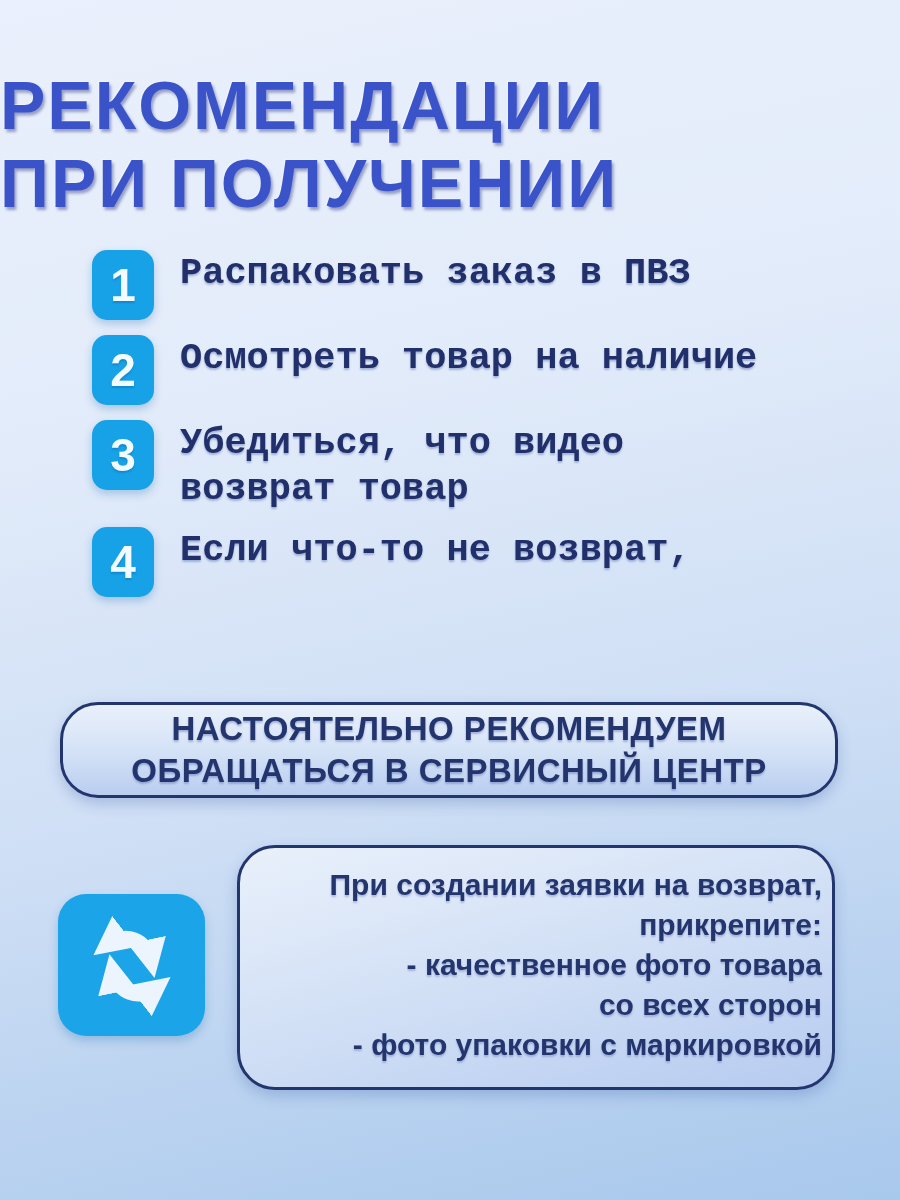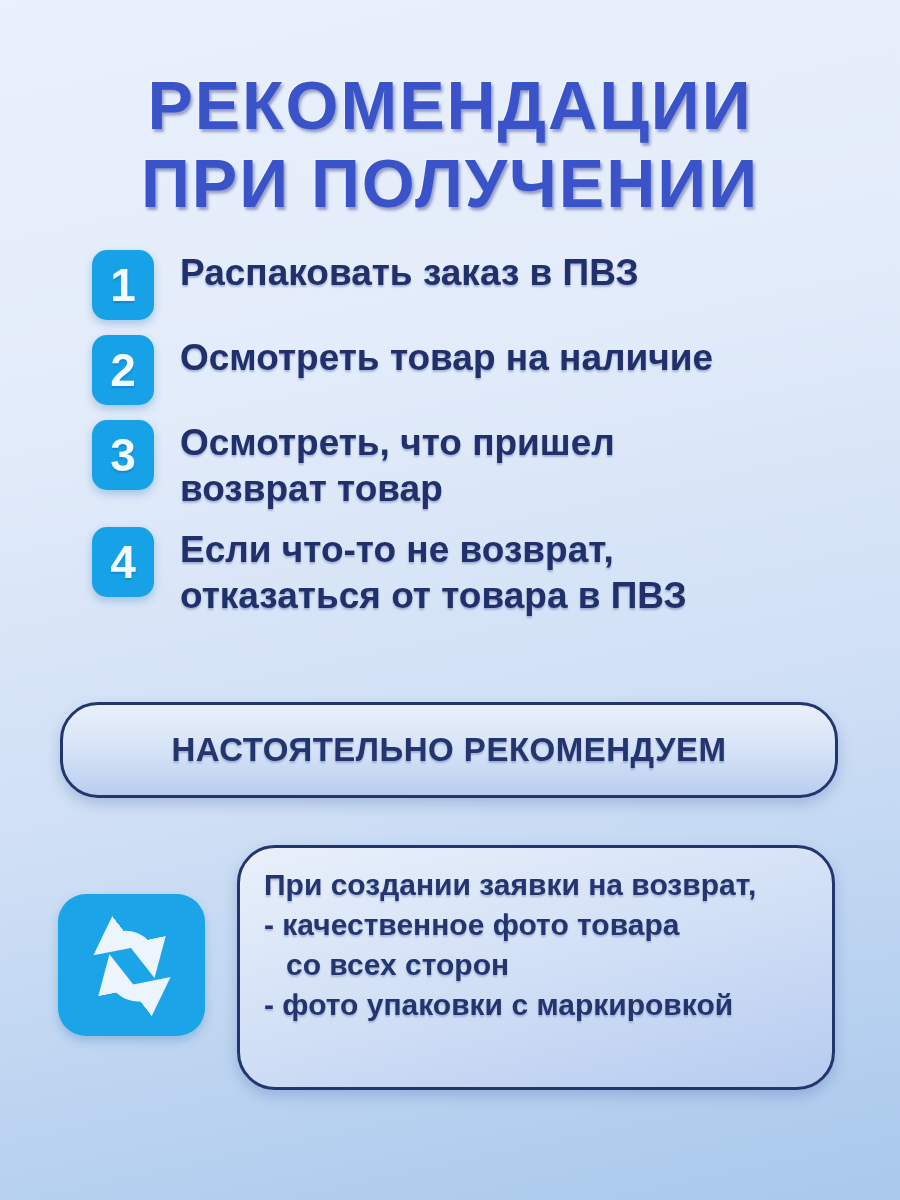--- a/index.html
+++ b/index.html
@@ -2,55 +2,57 @@
 <html><head>
 <meta charset="utf-8">
 <style>
   html,body{margin:0;padding:0;}
   body{font-family:"Liberation Sans","DejaVu Sans",sans-serif;background:#9db;}
   .page{
     position:relative;width:900px;height:1200px;margin:0 auto;overflow:hidden;
     background:linear-gradient(168deg,#eaf0fc 0%,#e3ecfa 30%,#cfdff5 62%,#a8c8ec 100%);
   }
   .title{
-    position:absolute;top:66px;left:0;width:900px;text-align:center;
+    position:absolute;top:66px;left:0;width:900px;
     color:#3a53c8;font-weight:800;font-size:68px;line-height:78px;letter-spacing:2px;
     text-shadow:-1px -1px 0 rgba(255,255,255,0.35), 2px 3px 3px rgba(28,40,120,0.40);
     white-space:nowrap;
   }
   .steps{position:absolute;left:92px;top:250px;width:760px;}
   .step-row{display:flex;align-items:flex-start;margin-bottom:15px;}
   .step-badge{
     flex:0 0 auto;width:62px;height:70px;margin-right:26px;border-radius:15px;
     background:#17a2e8;color:#f2fbff;font-size:46px;font-weight:800;
     display:flex;align-items:center;justify-content:center;
     box-shadow:0 4px 8px rgba(30,110,180,0.30);
     text-shadow:0 2px 2px rgba(10,90,150,0.35);
   }
   .step-text{
     color:#212f6a;font-weight:700;font-size:37px;line-height:46px;white-space:nowrap;
     text-shadow:0 2px 2px rgba(92,112,175,0.45);
+    font-family:Liberation Mono, monospace;
   }
   .banner{
     position:absolute;left:60px;top:702px;width:778px;height:96px;box-sizing:border-box;
     border:3px solid #23356d;border-radius:38px;
     background:linear-gradient(180deg,#e9f0fb 0%,#d3e1f6 55%,#b9cdf0 100%);
     box-shadow:0 6px 14px rgba(60,95,170,0.28);
     display:flex;flex-direction:column;align-items:center;justify-content:center;
     color:#24346d;font-weight:800;font-size:33px;line-height:42px;letter-spacing:0.5px;
     text-shadow:0 2px 2px rgba(92,112,175,0.45);white-space:nowrap;
   }
   .note-box{
     position:absolute;left:237px;top:845px;width:598px;height:245px;box-sizing:border-box;
     border:3px solid #23356d;border-radius:38px;
     background:linear-gradient(165deg,#e9f0fb 0%,#cfdef5 55%,#b6cbf0 100%);
     box-shadow:0 6px 14px rgba(60,95,170,0.28);
     padding:17px 10px 10px 24px;
     color:#24346d;font-weight:700;font-size:30px;line-height:40px;white-space:nowrap;
     text-shadow:0 2px 2px rgba(92,112,175,0.40);
+    text-align:right;
   }
   .note-line.indent{padding-left:22px;}
   .return-icon-box{
     position:absolute;left:58px;top:894px;width:147px;height:142px;border-radius:28px;
     background:#1ba4e8;box-shadow:0 5px 10px rgba(30,110,180,0.28);
     display:flex;align-items:center;justify-content:center;
   }
   .return-icon-box svg{width:118px;height:114px;}
 </style>
 </head>
@@ -75,51 +77,52 @@
     <div class="step-row">
       <div class="step-badge">2</div>
       <div class="step-text">
         <div>Осмотреть товар на наличие</div>
       </div>
     </div>
 
     <div class="step-row">
       <div class="step-badge">3</div>
       <div class="step-text">
-        <div>Осмотреть, что пришел</div>
+        <div>Убедиться, что видео</div>
         <div>возврат товар</div>
       </div>
     </div>
 
     <div class="step-row">
       <div class="step-badge">4</div>
       <div class="step-text">
         <div>Если что-то не возврат,</div>
-        <div>отказаться от товара в ПВЗ</div>
       </div>
     </div>
 
   </div>
 
   <div class="banner">
     <div>НАСТОЯТЕЛЬНО РЕКОМЕНДУЕМ</div>
+    <div>ОБРАЩАТЬСЯ В СЕРВИСНЫЙ ЦЕНТР</div>
   </div>
 
   <div class="return-icon-box">
     <svg viewBox="0 0 100 100" aria-hidden="true">
       <defs>
         <marker id="ah" viewBox="0 0 10 10" refX="4.5" refY="5" markerWidth="3.1" markerHeight="3.1" orient="auto-start-reverse">
           <path d="M0 0 L10 5 L0 10 z" fill="#ecf5fd"></path>
         </marker>
       </defs>
       <path d="M31 30 A 22 22 0 0 1 66 43" fill="none" stroke="#ecf5fd" stroke-width="11" marker-start="url(#ah)" marker-end="url(#ah)"></path>
       <path d="M31 30 A 22 22 0 0 1 66 43" fill="none" stroke="#ecf5fd" stroke-width="11" marker-start="url(#ah)" marker-end="url(#ah)" transform="rotate(180 50 51)"></path>
     </svg>
   </div>
 
   <div class="note-box">
     <div class="note-line">При создании заявки на возврат,</div>
+    <div class="note-line">прикрепите:</div>
     <div class="note-line">- качественное фото товара</div>
     <div class="note-line indent">со всех сторон</div>
     <div class="note-line">- фото упаковки с маркировкой</div>
   </div>
 
 </div>
 
 </body></html>

